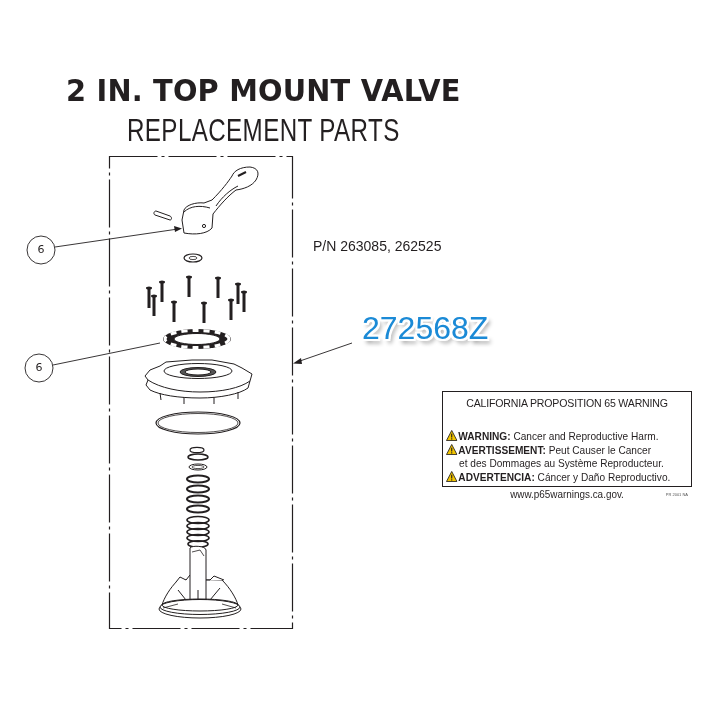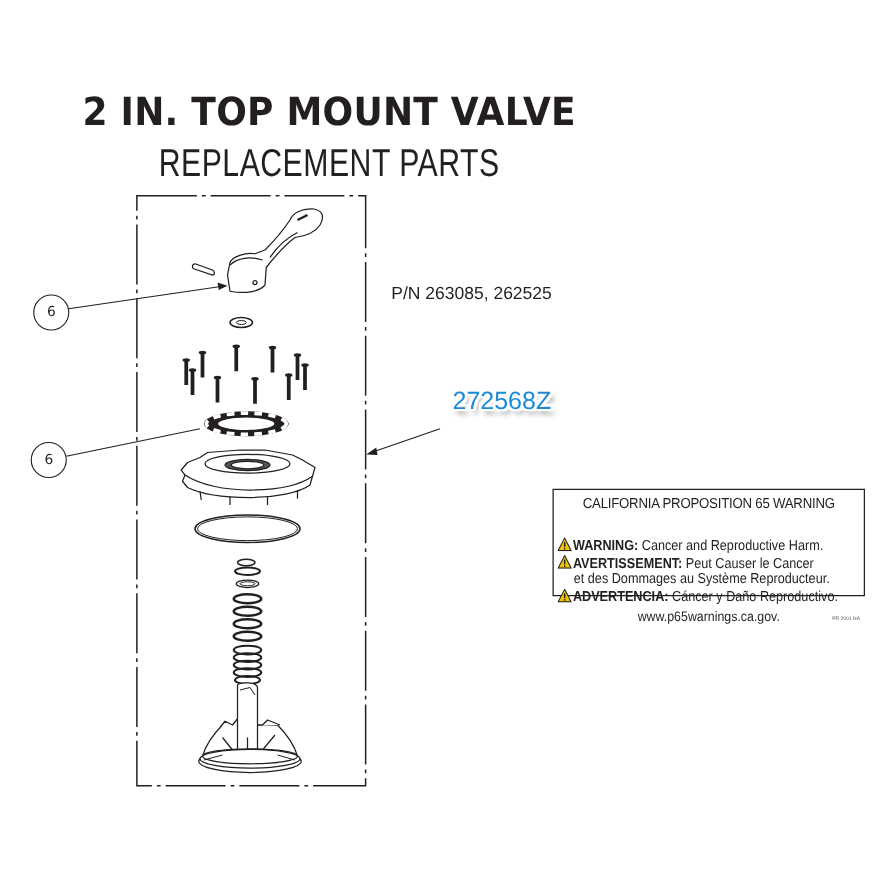--- a/index.html
+++ b/index.html
@@ -1,24 +1,24 @@
 <!DOCTYPE html>
 <html><head>
   <meta charset="utf-8">
   <style>
     html, body { margin: 0; padding: 0; background: #ffffff; }
     body { width: 707px; height: 707px; position: relative; overflow: hidden; font-family: "Liberation Sans", sans-serif; }
     .title { position: absolute; left: 66px; top: 72px; font-family: "DejaVu Sans", sans-serif; font-weight: bold; font-size: 31px; color: #231f20; letter-spacing: 0.2px; white-space: nowrap; transform: scaleX(0.93); transform-origin: left top; }
     .subtitle { position: absolute; left: 127px; top: 113px; font-family: "Liberation Sans", sans-serif; font-size: 31px; color: #231f20; white-space: nowrap; transform: scaleX(0.78); transform-origin: left top; letter-spacing: 0.5px; }
-    .pn { position: absolute; left: 313px; top: 226px; font-size: 14px; color: #231f20; white-space: nowrap; }
-    .kit { position: absolute; left: 362px; top: 310px; font-size: 20px; color: #1b8ad6; font-family: "Liberation Sans", sans-serif; white-space: nowrap;
+    .pn { position: absolute; left: 313px; top: 238px; font-size: 14px; color: #231f20; white-space: nowrap; }
+    .kit { position: absolute; left: 362px; top: 310px; font-size: 32px; color: #1b8ad6; font-family: "Liberation Sans", sans-serif; white-space: nowrap;
       text-shadow: -2px -2px 0 #fff, 2px -2px 0 #fff, -2px 2px 0 #fff, 2px 2px 0 #fff, 0 -2px 0 #fff, 0 2px 0 #fff, -2px 0 0 #fff, 2px 0 0 #fff, 3px 4px 4px rgba(0,0,0,0.45); }
     svg.drawing { position: absolute; left: 0; top: 0; }
     .callout-label { position: absolute; font-family: "DejaVu Sans", sans-serif; font-size: 11px; color: #231f20; text-align: center; width: 30px; }
-    .warn-box { position: absolute; left: 442px; top: 391px; width: 250px; height: 86px; border: 1.2px solid #231f20; box-sizing: border-box; font-family: "Liberation Sans", sans-serif; color: #231f20; }
+    .warn-box { position: absolute; left: 442px; top: 391px; width: 250px; height: 96px; border: 1.2px solid #231f20; box-sizing: border-box; font-family: "Liberation Sans", sans-serif; color: #231f20; }
     .warn-title { position: absolute; left: 0; width: 100%; top: 5px; text-align: center; font-size: 11.5px; letter-spacing: -0.2px; transform: scaleX(0.92); }
     .warn-line { position: absolute; left: 3px; font-size: 11.5px; white-space: nowrap; transform: scaleX(0.88); transform-origin: left top; }
     .warn-line b { font-weight: bold; }
     .tri { display: inline-block; width: 13px; height: 11px; vertical-align: -1px; margin-right: 1px; }
     .warn-url { position: absolute; left: 0; width: 100%; top: 96px; text-align: center; font-size: 11px; transform: scaleX(0.9); }
     .warn-code { position: absolute; right: 3px; top: 100px; font-size: 4px; color: #555; }
   </style>
 </head>
 <body>
 

